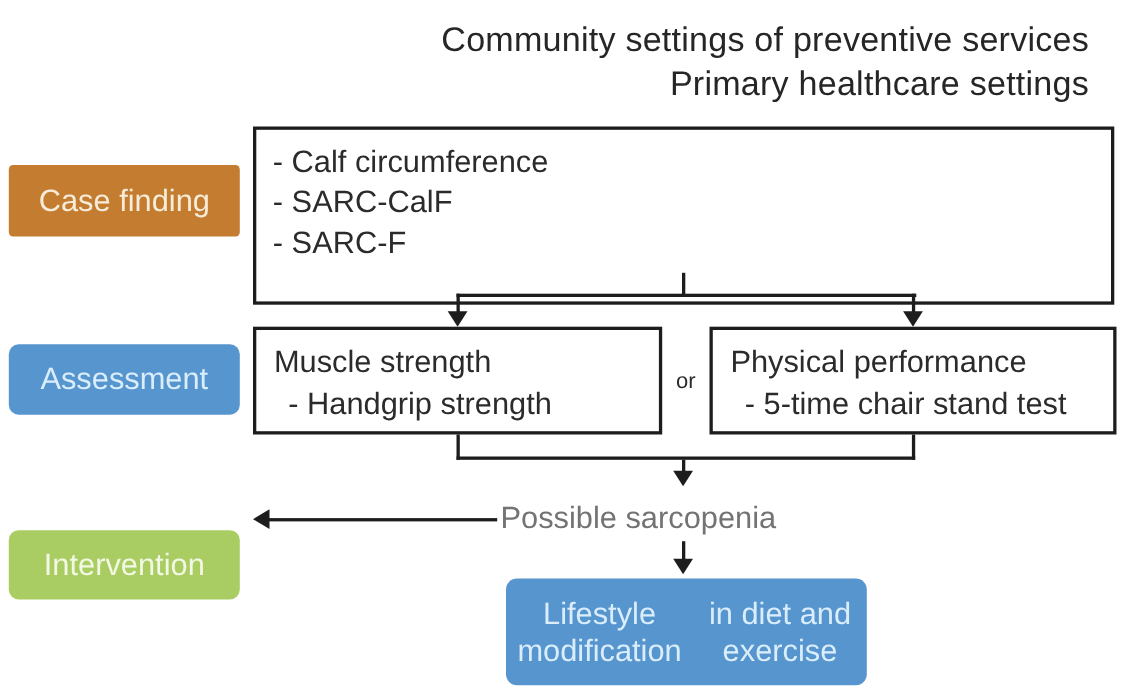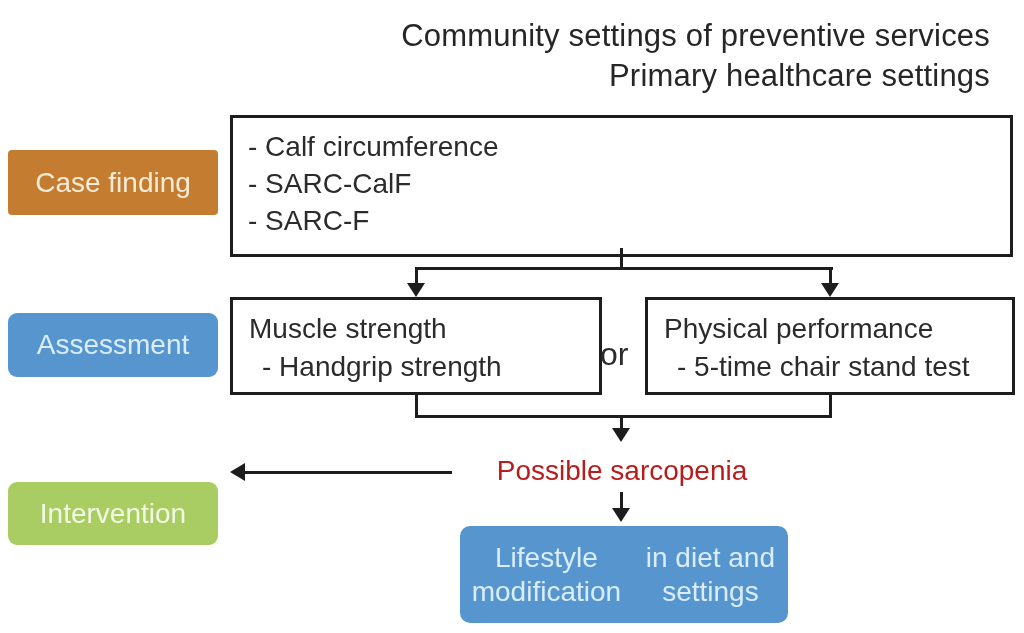--- a/index.html
+++ b/index.html
@@ -10,35 +10,35 @@
   }
   .title {
     position:absolute; left:230px; top:16px; width:760px;
     text-align:right; font-size:31px; line-height:40px; color:#262626;
     letter-spacing:0.2px;
   }
   .box {
     position:absolute; border:3px solid #1d1d1d; background:#ffffff;
     box-sizing:border-box; font-size:28px; color:#2b2b2b;
   }
-  .screening-box { left:230px; top:115px; width:783px; height:142px; padding:10px 0 0 15px; line-height:37px; }
+  .screening-box { left:230px; top:115px; width:783px; height:162px; padding:10px 0 0 15px; line-height:37px; }
   .assess-box { top:297px; height:98px; padding:10px 0 10px 16px; line-height:38px; }
   .muscle-box { left:230px; width:372px; }
   .perf-box { left:645px; width:370px; }
   .indent { padding-left:13px; }
   .stage {
     position:absolute; left:8px; width:210px;
     display:flex; align-items:center; justify-content:center;
     font-size:28px;
   }
   .stage-case { top:150px; height:65px; background:#c47c31; color:#f6ecd8; border-radius:4px; }
   .stage-assess { top:313px; height:64px; background:#5795cf; color:#daedfb; border-radius:9px; }
   .stage-interv { top:442px; height:63px; background:#a9cd62; color:#f3f8e4; border-radius:9px;margin-top:40px; }
-  .or-label { position:absolute; left:600px; top:336px; width:47px; font-size:32px; color:#2b2b2b; }
-  .outcome-label { position:absolute; left:455px; top:455px; width:334px; text-align:center; font-size:28px; color:#b91c1c; }
+  .or-label { position:absolute; left:600px; top:336px; width:47px; text-align:center; font-size:20px; color:#2b2b2b; }
+  .outcome-label { position:absolute; left:455px; top:455px; width:334px; font-size:28px; color:#737373; }
   .lifestyle-box {
     position:absolute; left:460px; top:526px; width:328px; height:97px;
     background:#5795cf; border-radius:10px; color:#daedfb;
     font-size:28px; line-height:34px;
     display:flex; align-items:center; justify-content:center;
     text-align:center;
   }
   .vline { position:absolute; width:3px; background:#1d1d1d; }
   .hline { position:absolute; height:3px; background:#1d1d1d; }
   .arrow-down {
@@ -104,16 +104,16 @@
   <div class="outcome-label">Possible sarcopenia</div>
 
   <div class="hline" style="left:242px; top:471px; width:210px"></div>
   <div class="arrow-left" style="left:230px; top:463px"></div>
 
   <div class="vline" style="left:620px; top:492px; height:18px"></div>
   <div class="arrow-down" style="left:612px; top:508px"></div>
 
   <div class="lifestyle-box">
     <div>Lifestyle modification</div>
-    <div>in diet and settings</div>
+    <div>in diet and exercise</div>
   </div>
 
 </div>
 
 </body></html>

